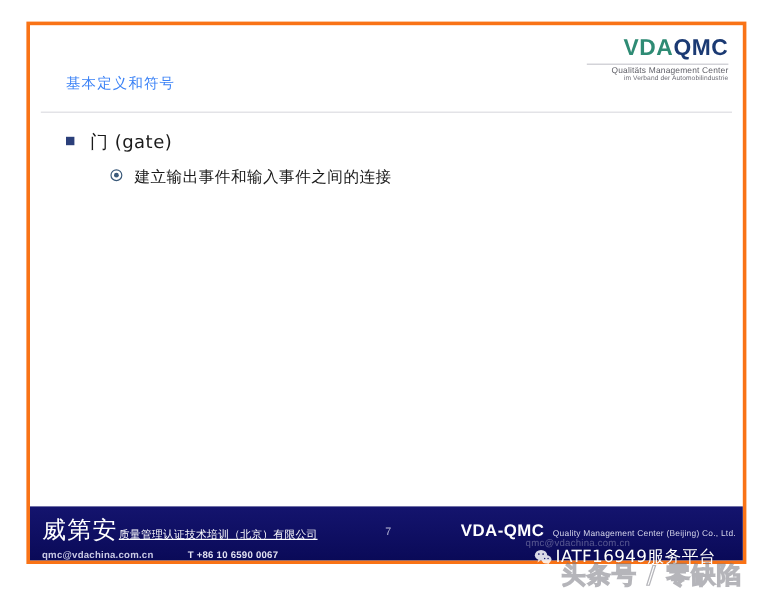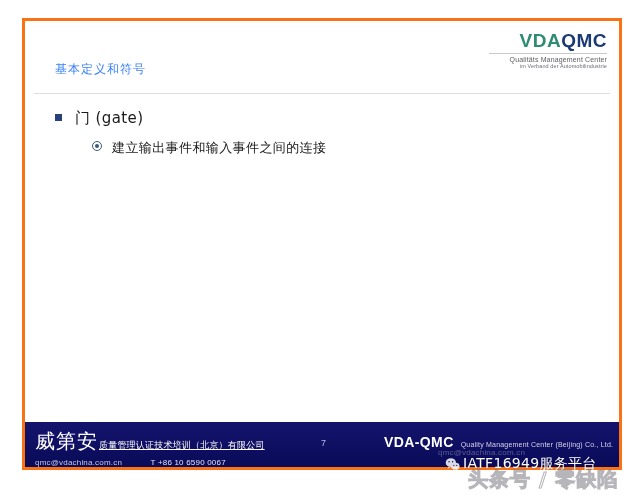--- a/index.html
+++ b/index.html
@@ -177,20 +177,21 @@
     margin-left: 1px;
     letter-spacing: 0.2px;
     text-decoration: underline;
   }
   #footer-contact {
     margin-top: 3px;
     font-size: 8px;
     color: #c9c9e4;
     white-space: nowrap;
     letter-spacing: 0.2px;
+    font-weight: bold;
   }
   #footer-email { display: inline; }
   #footer-phone { display: inline-block; margin-left: 26px; color: #e2e2f2; }
 
   #footer-page {
     position: absolute;
     left: 296px;
     top: 16px;
     font-size: 9px;
     color: #b9b9d8;

